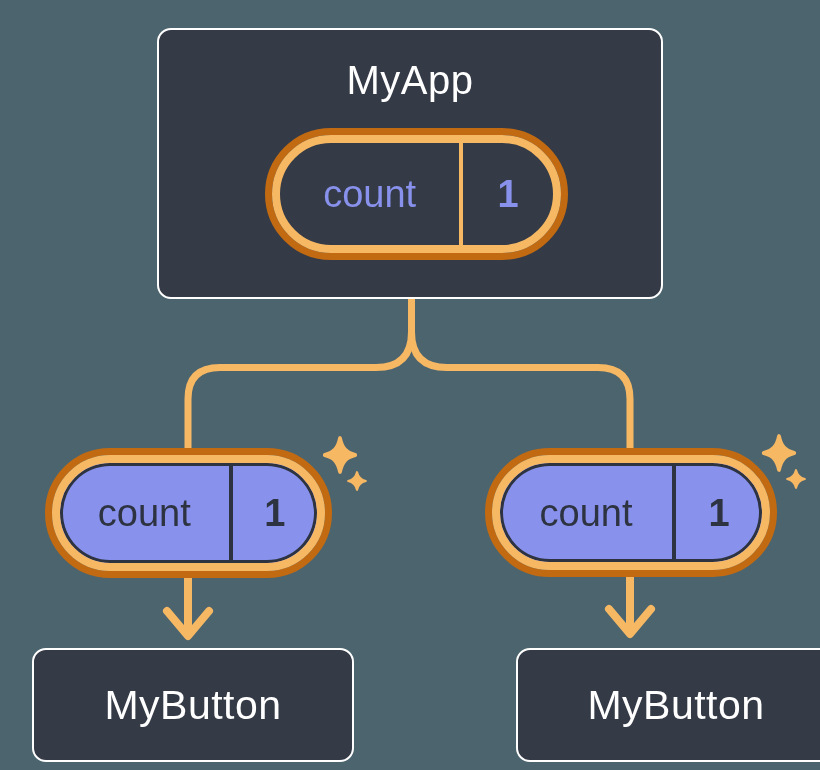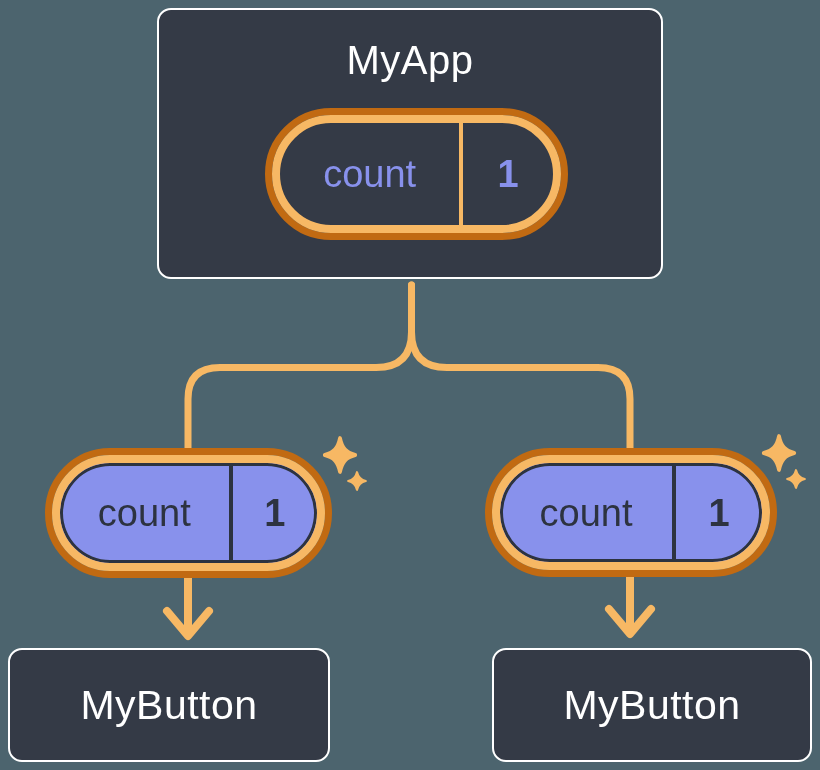--- a/index.html
+++ b/index.html
@@ -48,36 +48,37 @@
   }
   .node {
     position: absolute;
     background: var(--node-fill);
     border: 2px solid var(--node-border);
     border-radius: 14px;
     box-sizing: border-box;
     color: var(--node-text);
     z-index: 1;
   }
-  .parent-node { left: 157px; top: 8px; width: 506px; height: 271px; }
+  .parent-node { left: 157px; top: 28px; width: 506px; height: 271px; }
   .parent-label {
     text-align: center;
     margin-top: 30px;
     font-size: 40px;
     font-weight: 500;
     letter-spacing: 0.5px;
     line-height: 1;
   }
   .child-node {
     display: flex;
     align-items: center;
     justify-content: center;
     font-size: 41px;
     font-weight: 500;
     letter-spacing: 0.5px;
+    margin-left: 24px;
   }
   #child-node-left  { left: 8px;   top: 648px; width: 322px; height: 114px; }
   #child-node-right { left: 492px; top: 648px; width: 320px; height: 114px; }
 
   .pill-wrap {
     position: absolute;
     border: 7px solid var(--orange-dark);
     border-radius: 999px;
     box-sizing: border-box;
     z-index: 2;

